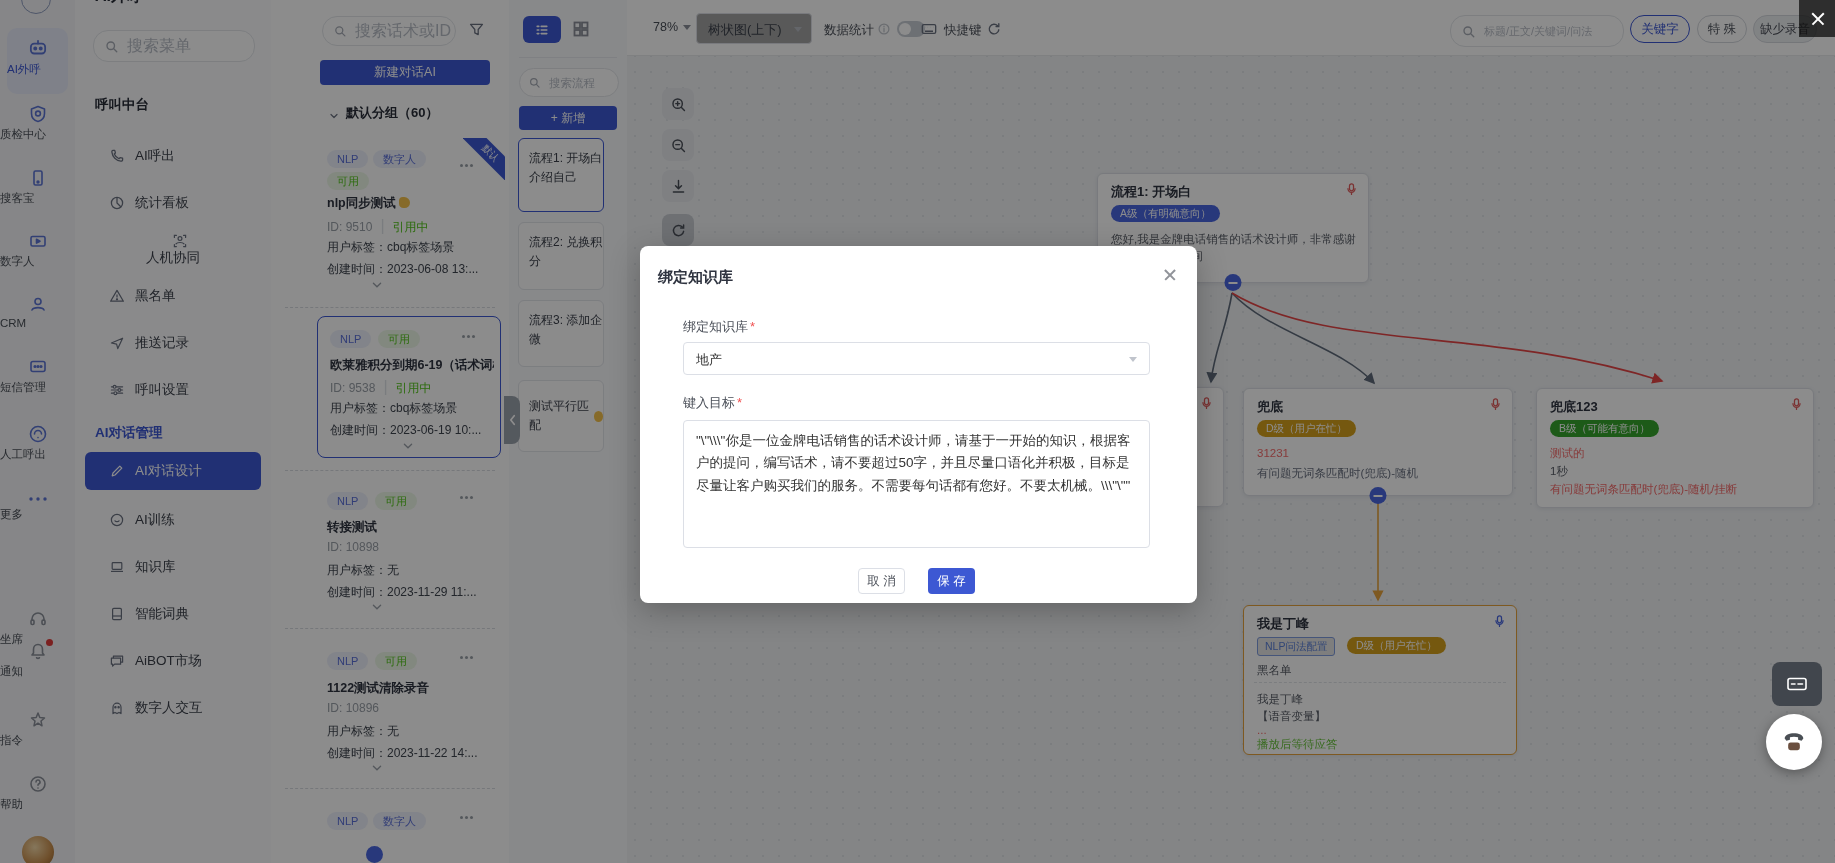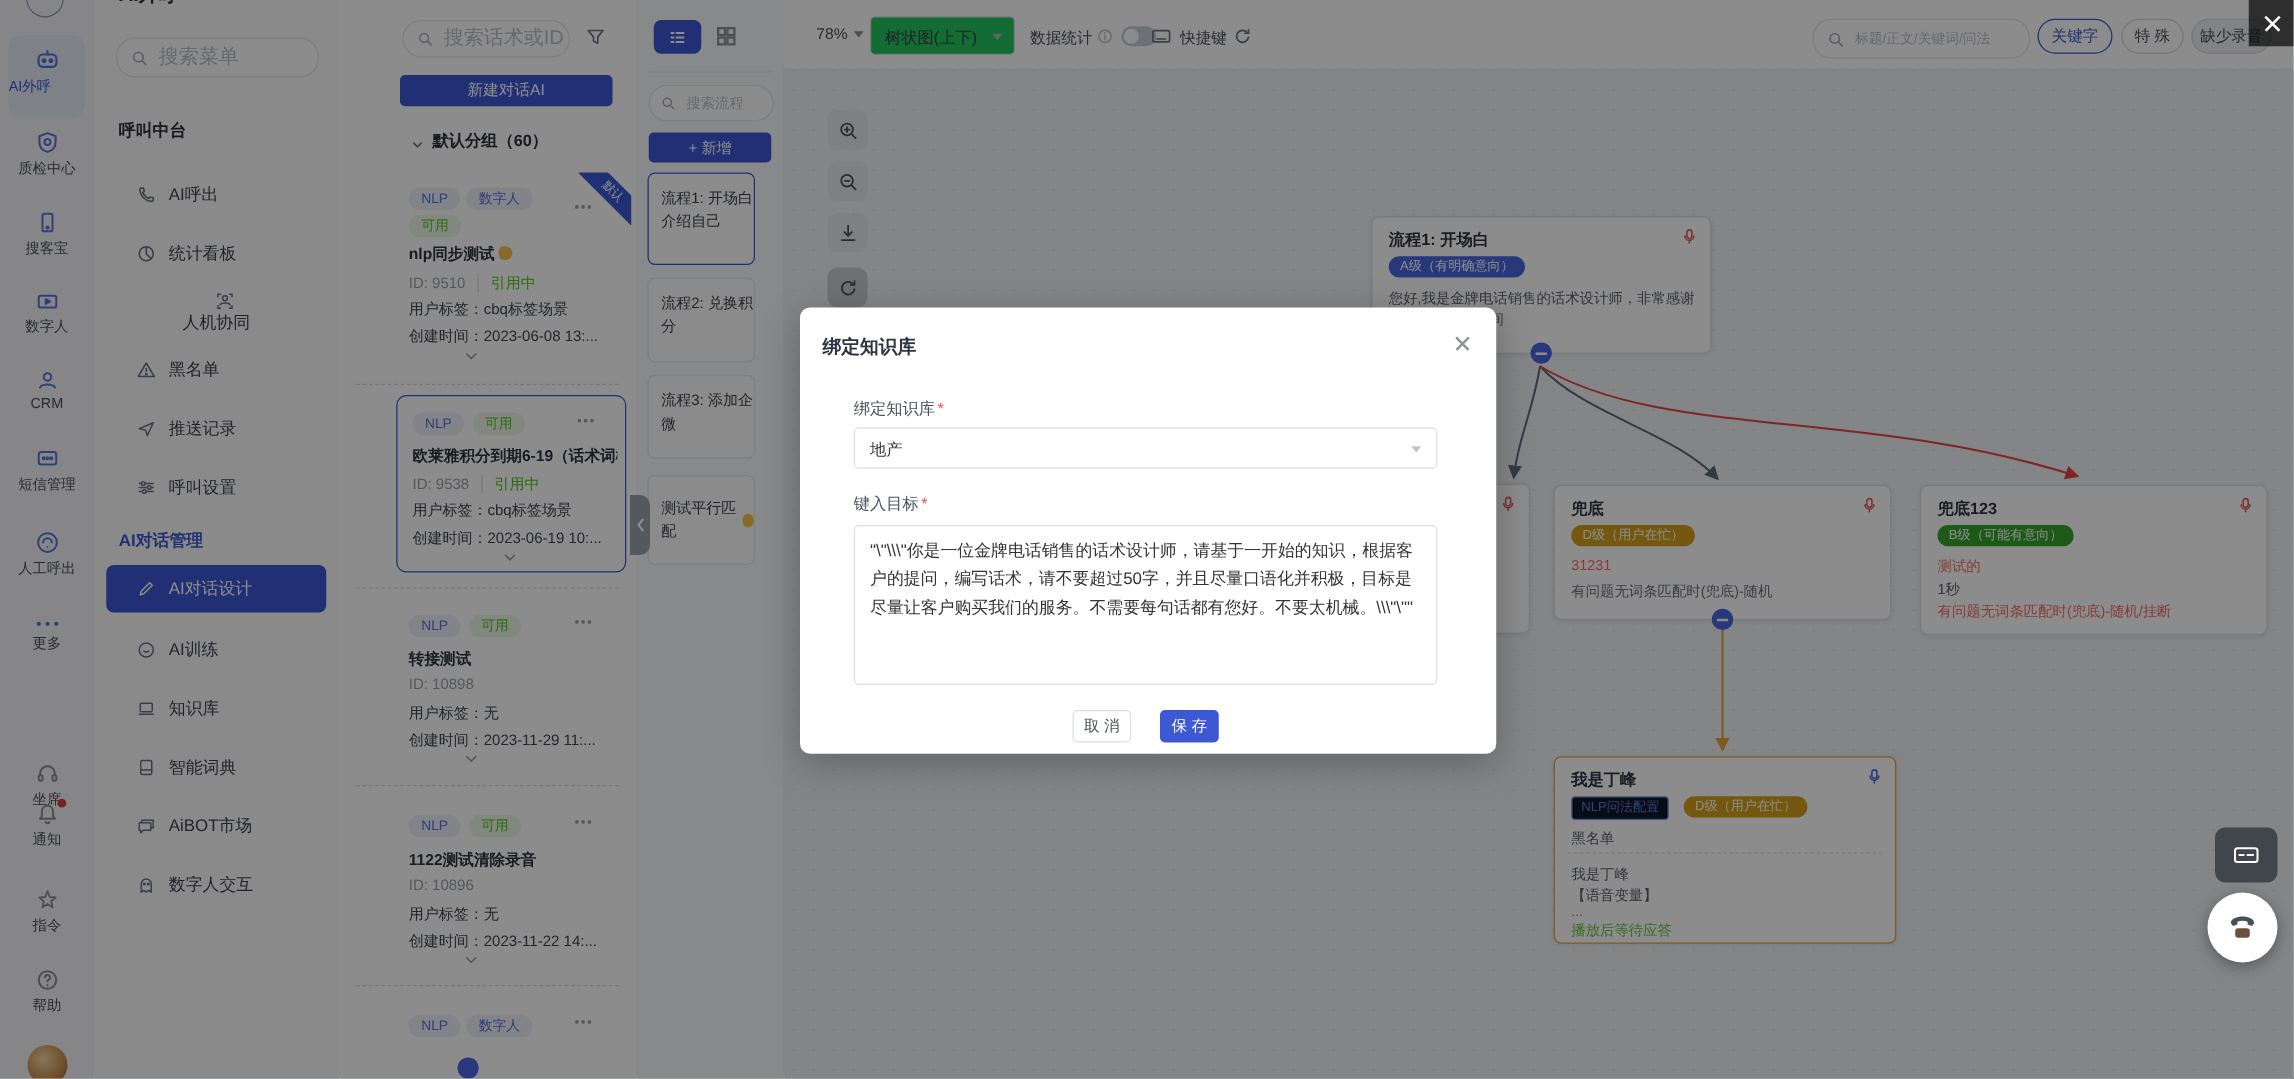--- a/index.html
+++ b/index.html
@@ -6,21 +6,21 @@
   #app{position:relative;width:1835px;height:863px;overflow:hidden;background:#f0f2f5;}
   .abs{position:absolute;}
   .col{position:absolute;top:0;bottom:0;}
   
   #iconbar{left:0;width:75px;background:#f4f5f7;border-right:1px solid #ebedf0;}
   #menucol{left:75px;width:196px;background:#fbfbfd;border-right:1px solid #eef0f2;overflow:hidden;}
   #ailist{left:271px;width:238px;background:#ffffff;border-right:1px solid #eef0f2;overflow:hidden;}
   #flowcol{left:509px;width:118px;background:#f8f9fb;border-right:1px solid #e8eaed;}
   #canvas{left:627px;right:0;background:#f0f2f5;background-image:radial-gradient(circle,#e0e3e8 1px,transparent 1px);background-size:16px 16px;}
   
-  .ib-item{position:absolute;left:0;width:75px;text-align:center;}
+  .ib-item{position:absolute;left:0;width:75px;text-align:left;}
   .ib-label{font-size:11.5px;color:#4a4f58;display:block;margin-top:3px;}
   .ib-active{position:absolute;left:7px;width:61px;height:66px;background:#e7ebfa;border-radius:10px;}
   .ib-active .ib-label{color:#3d58d3;}
   .icmain{color:#5b74d4;}
   .icgray{color:#8a8f99;}
   
   .m-sec{position:absolute;left:20px;font-size:13.5px;font-weight:700;color:#2a2f3a;}
   .m-item{position:absolute;left:10px;width:176px;height:34px;display:flex;align-items:center;color:#3c414b;font-size:13.5px;border-radius:6px;cursor:pointer;}
   .m-item .mi{margin:0 10px 0 24px;color:#6a7180;display:flex;}
   .m-item-active{background:#3d58d3;color:#fff;}
@@ -492,21 +492,21 @@
         <span>测试平行匹配</span>
         <span class="emoji-dot"></span>
       </div>
   </div>
 
   <div id="canvas" class="col"></div>
 
   <div id="topbar">
     <span class="abs tb-text" style="left:26px;top:20px;cursor:pointer;"><span>78%</span><span class="caret"></span></span>
 
-    <div class="abs" style="left:69px;top:13px;width:116px;height:31px;border:1px solid #dcdfe6;border-radius:4px;background:#22c55e;line-height:31px;font-size:13px;color:#3c414b;padding-left:11px;box-sizing:border-box;cursor:pointer;">
+    <div class="abs" style="left:69px;top:13px;width:116px;height:31px;border:1px solid #dcdfe6;border-radius:4px;background:#a3a3a3;line-height:31px;font-size:13px;color:#3c414b;padding-left:11px;box-sizing:border-box;cursor:pointer;">
       <span>树状图(上下)</span>
       <span class="caret" style="position:absolute;right:9px;top:13px;border-top-color:#b6bac2;"></span>
     </div>
 
     <span class="abs tb-text" style="left:197px;top:22px;">数据统计</span>
     <span class="abs" style="left:250px;top:22px;color:#c2c6cd;">
         <svg width="14" height="14" viewBox="0 0 20 20" fill="none" stroke="currentColor" stroke-width="1.8">
           <circle cx="10" cy="10" r="7"></circle>
           <path d="M10 9 V14 M10 6 V6.8" stroke-linecap="round"></path>
         </svg>
@@ -629,21 +629,21 @@
     <span class="micbadge" style="color:#e05b5b;">
         <svg width="15" height="15" viewBox="0 0 20 20" fill="none" stroke="currentColor" stroke-width="1.7" stroke-linecap="round">
           <path d="M10 2.5 a2.7 2.7 0 0 1 2.7 2.7 V9 a2.7 2.7 0 0 1 -5.4 0 V5.2 A2.7 2.7 0 0 1 10 2.5 Z"></path>
           <path d="M5.3 9 a4.7 4.7 0 0 0 9.4 0 M10 13.7 V16.5"></path>
         </svg>
       </span>
   </div>
 
   <div class="node" style="left:1243px;top:605px;width:272px;height:148px;border:1px solid #e6a23c;">
     <div class="node-title">我是丁峰</div>
-    <span class="abs" style="left:13px;top:31px;height:17px;line-height:17px;border:1px solid #7f9bde;color:#5a7fd6;border-radius:3px;padding:0 7px;font-size:10.5px;background:#0f172a;">NLP问法配置</span>
+    <span class="abs" style="left:13px;top:31px;height:17px;line-height:17px;border:1px solid #7f9bde;color:#5a7fd6;border-radius:3px;padding:0 7px;font-size:10.5px;background:#e5e5e5;">NLP问法配置</span>
     <span class="node-tag" style="left:103px;top:31px;background:#d6a11c;">D级（用户在忙）</span>
     <div class="node-line" style="top:57px;color:#5a5f68;">黑名单</div>
     <div class="abs" style="left:10px;right:10px;top:76px;border-top:1px dashed #e0e3e8;"></div>
     <div class="node-line" style="top:86px;color:#5a5f68;">我是丁峰</div>
     <div class="node-line" style="top:103px;color:#5a5f68;">【语音变量】</div>
     <div class="node-line" style="top:118px;color:#f56c6c;">...</div>
     <div class="node-line" style="top:131px;color:#67c23a;">播放后等待应答</div>
     <span class="micbadge" style="color:#4a66e0;">
         <svg width="15" height="15" viewBox="0 0 20 20" fill="none" stroke="currentColor" stroke-width="1.7" stroke-linecap="round">
           <path d="M10 2.5 a2.7 2.7 0 0 1 2.7 2.7 V9 a2.7 2.7 0 0 1 -5.4 0 V5.2 A2.7 2.7 0 0 1 10 2.5 Z"></path>

